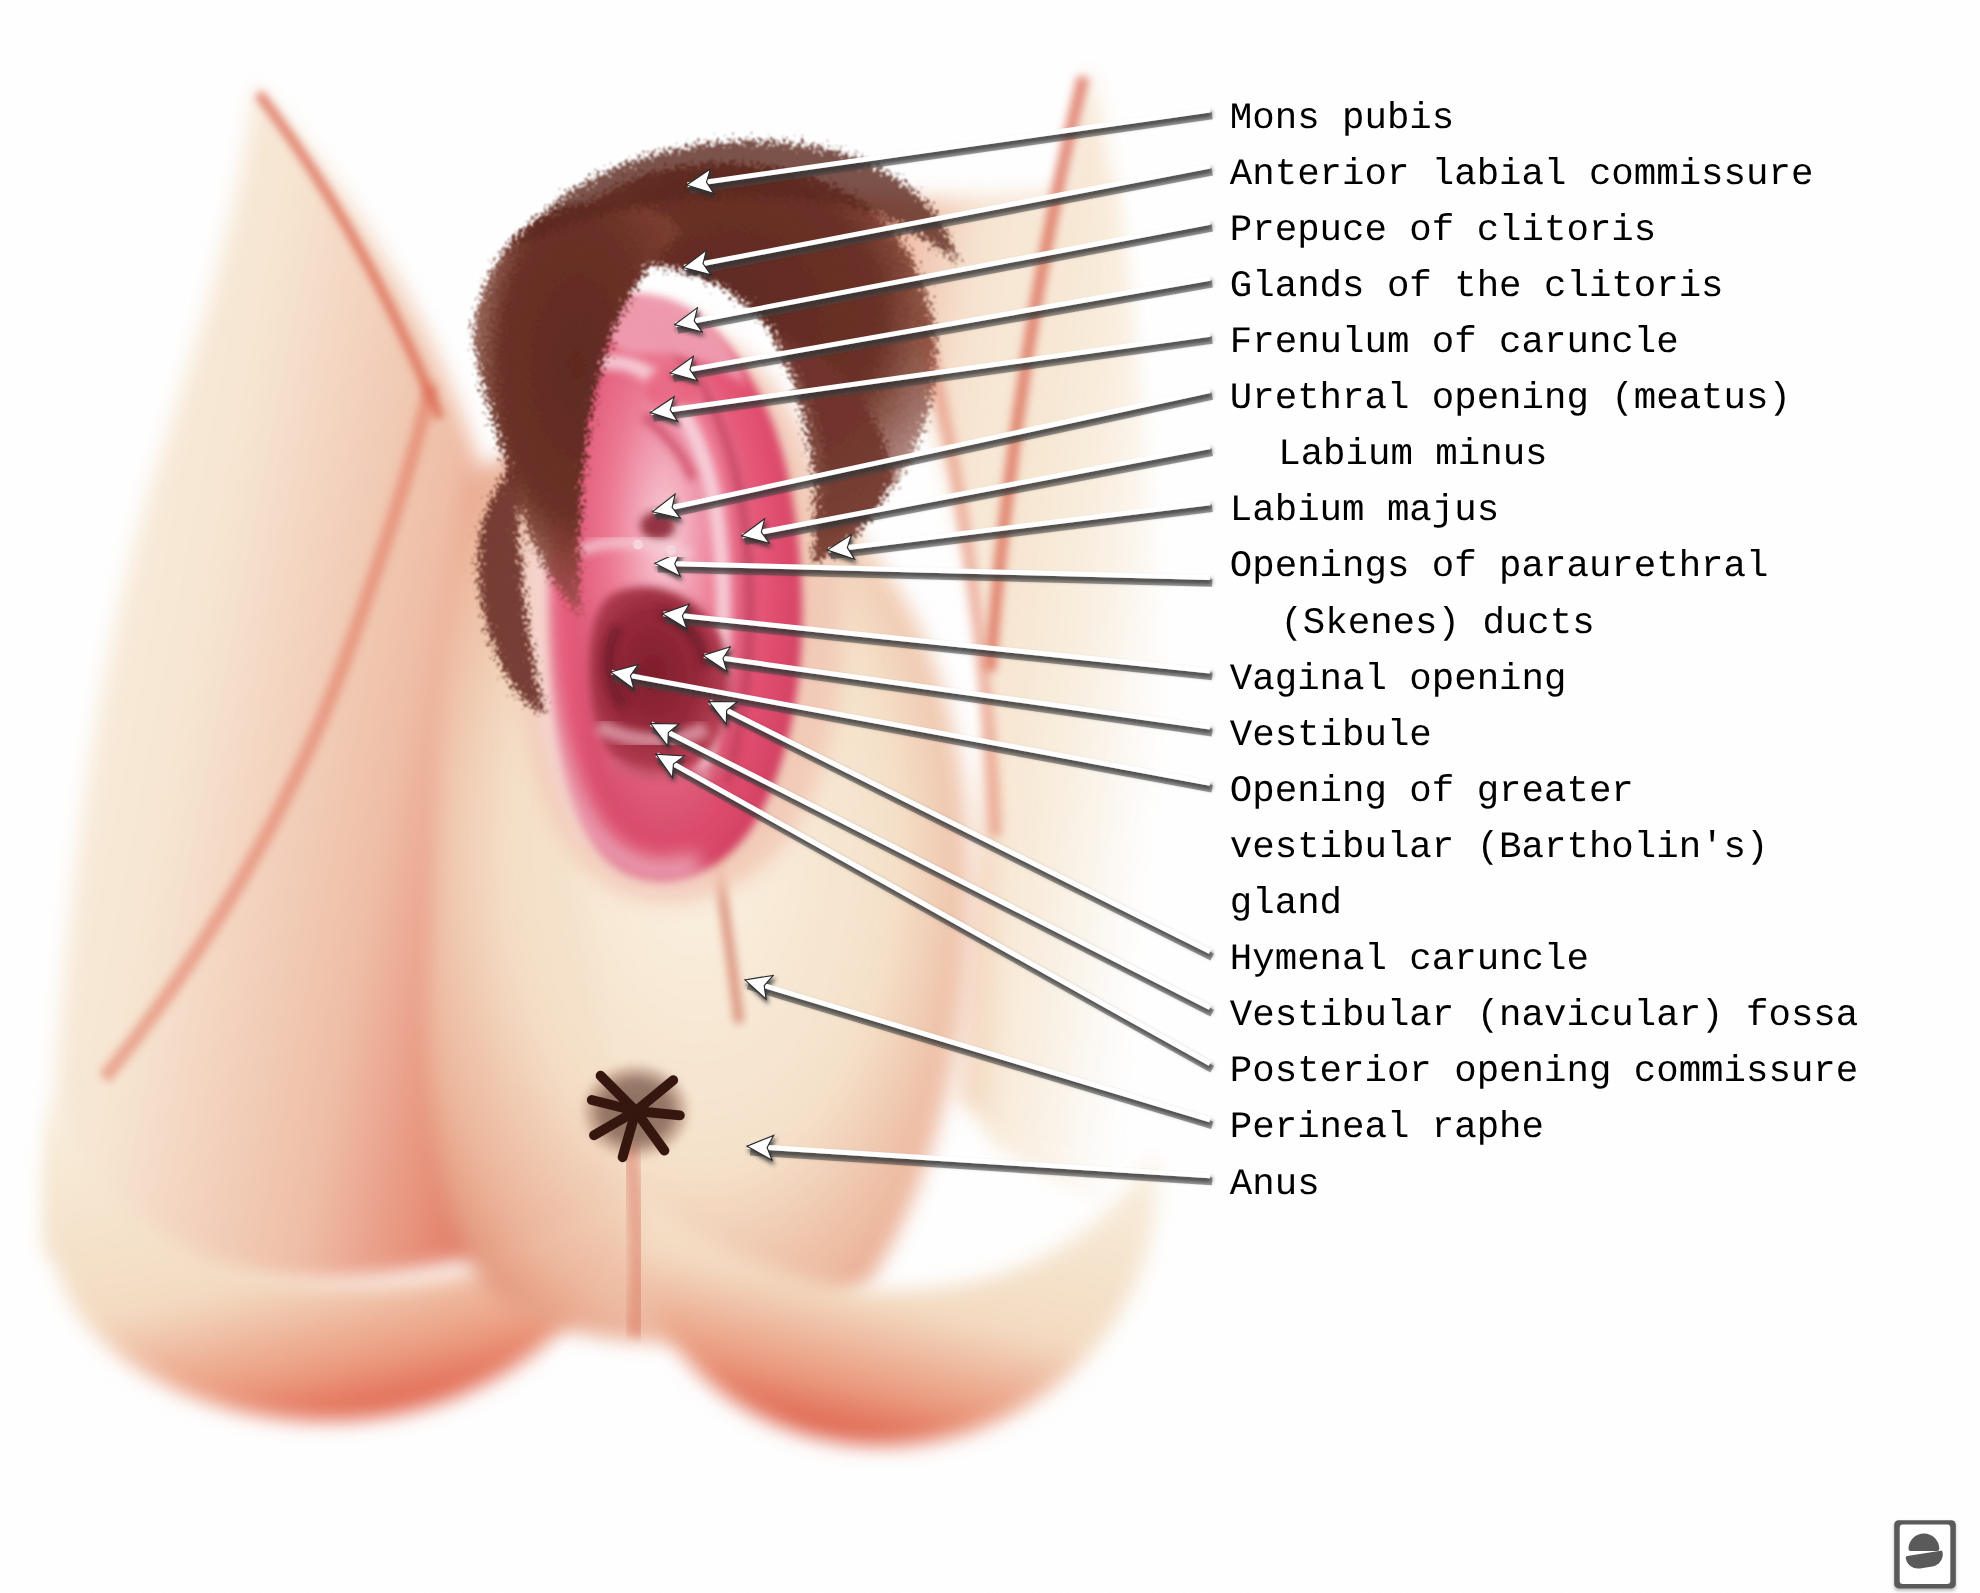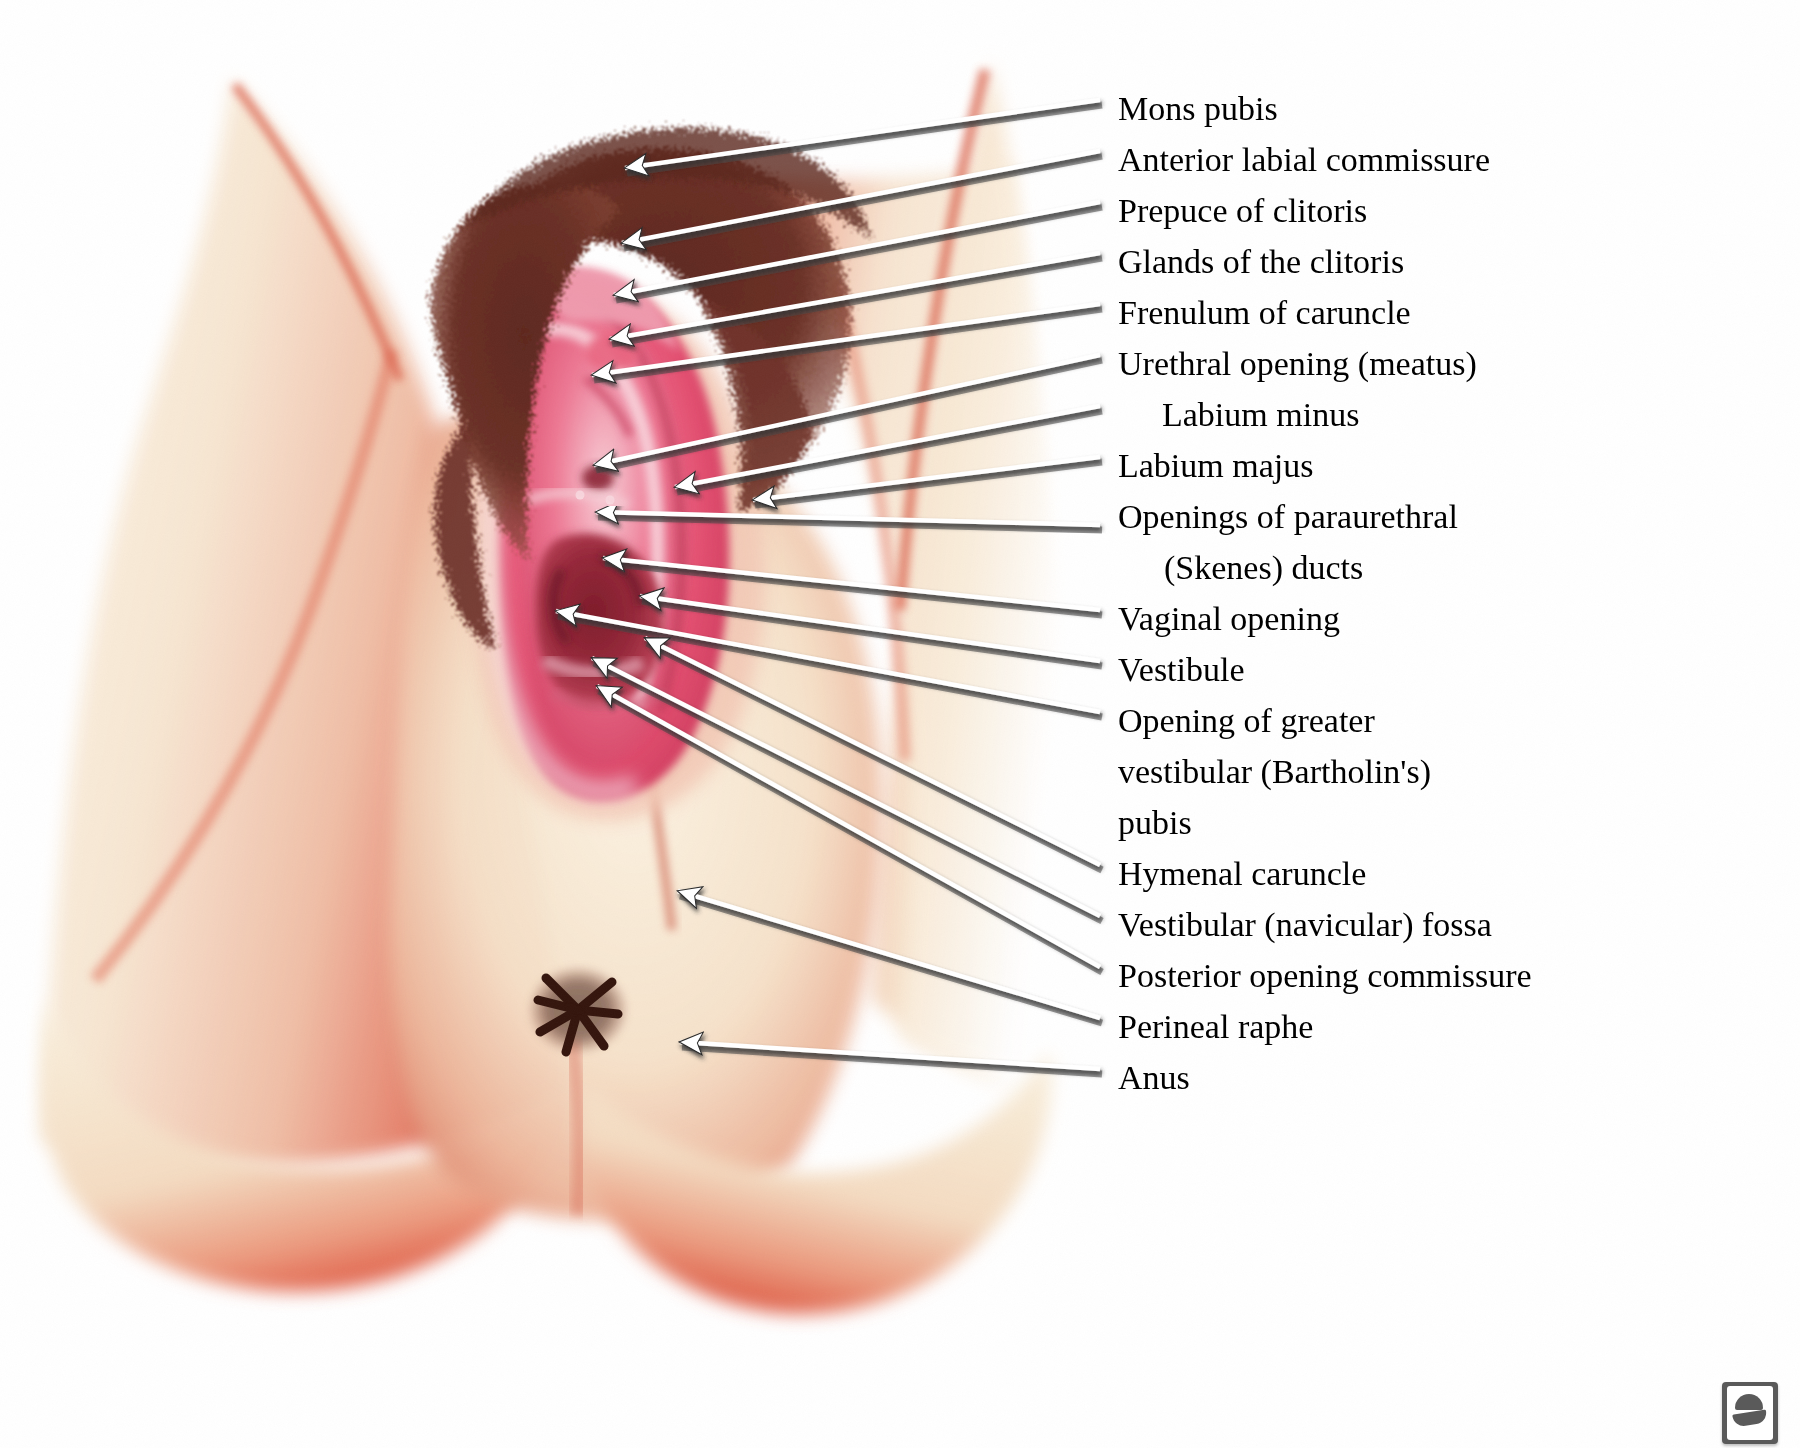--- a/index.html
+++ b/index.html
@@ -1,21 +1,21 @@
 <!DOCTYPE html>
 <html><head>
 <meta charset="utf-8">
 <style>
   html,body{margin:0;padding:0;background:#fff;}
   body{width:1800px;height:1448px;overflow:hidden;font-family:"Liberation Sans",sans-serif;}
   #page{position:relative;width:1800px;height:1448px;background:#ffffff;}
   #figure{position:absolute;inset:0;}
   .lbl{
     position:absolute;
-    font-family:Liberation Serif, serif;
+    font-family:Liberation Mono, monospace;
     font-size:34px;
     line-height:51px;
     color:#000000;
     white-space:nowrap;
     letter-spacing:0px;
   }
   #logo{
     position:absolute;
     left:1722px; top:1382px;
     width:56px; height:62px;
@@ -276,21 +276,21 @@
       <div class="lbl" style="left: 1118px; top: 287px;">Frenulum of caruncle</div>
       <div class="lbl" style="left: 1118px; top: 338px;">Urethral opening (meatus)</div>
       <div class="lbl" style="left: 1118px; top: 389px; margin-left: 44px;">Labium minus</div>
       <div class="lbl" style="left: 1118px; top: 440px;">Labium majus</div>
       <div class="lbl" style="left: 1118px; top: 491px;">Openings of paraurethral</div>
       <div class="lbl" style="left: 1164px; top: 542px;">(Skenes) ducts</div>
       <div class="lbl" style="left: 1118px; top: 593px;">Vaginal opening</div>
       <div class="lbl" style="left: 1118px; top: 644px;">Vestibule</div>
       <div class="lbl" style="left: 1118px; top: 695px;">Opening of greater</div>
       <div class="lbl" style="left: 1118px; top: 746px;">vestibular (Bartholin's)</div>
-      <div class="lbl" style="left: 1118px; top: 797px;">pubis</div>
+      <div class="lbl" style="left: 1118px; top: 797px;">gland</div>
       <div class="lbl" style="left: 1118px; top: 848px;">Hymenal caruncle</div>
       <div class="lbl" style="left: 1118px; top: 899px;">Vestibular (navicular) fossa</div>
       <div class="lbl" style="left: 1118px; top: 950px;">Posterior opening commissure</div>
       <div class="lbl" style="left: 1118px; top: 1001px;">Perineal raphe</div>
       <div class="lbl" style="left: 1118px; top: 1052px;">Anus</div>
     </div>
 
   <div id="logo">
     <div class="glyph">
       <div class="b1"></div>

